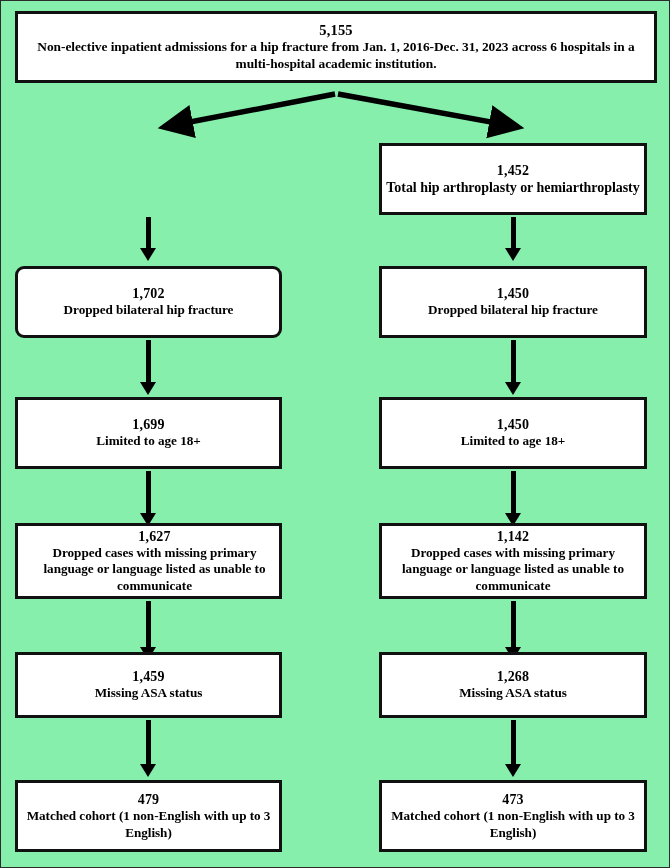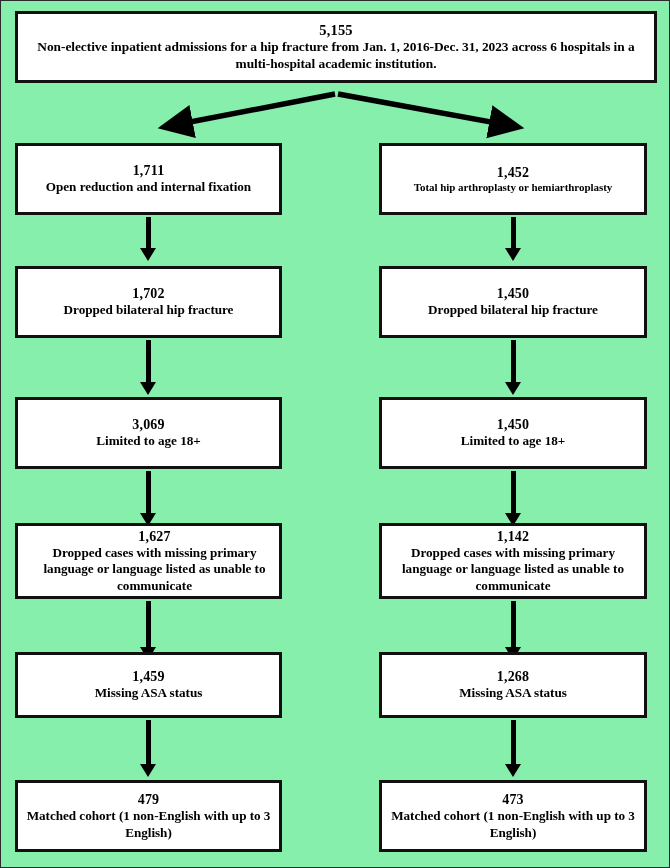--- a/index.html
+++ b/index.html
@@ -95,42 +95,38 @@
   <svg class="branch-svg" viewBox="0 0 670 868">
     <defs>
       <marker id="ah" markerWidth="7" markerHeight="7" refX="5.4" refY="3.5" orient="auto" markerUnits="strokeWidth">
         <polygon points="0,0.4 6.6,3.5 0,6.6" fill="#000000"></polygon>
       </marker>
     </defs>
     <line x1="334" y1="93" x2="163" y2="126" stroke="#000000" stroke-width="5.4" marker-end="url(#ah)"></line>
     <line x1="337" y1="93" x2="517" y2="126" stroke="#000000" stroke-width="5.4" marker-end="url(#ah)"></line>
   </svg>
 
-  <div class="flow-box" style="left:14px; top:142px; width:267px; height:72px;">
-    <div class="box-count">1,711</div>
-    <div class="box-label" style="max-width:255px;">Open reduction and internal fixation</div>
-  </div>
 
   <div class="arrow-v" style="left:147px; top:216px;">
     <div class="shaft" style="height:33px;"></div>
     <div class="head" style="top:31px;"></div>
   </div>
 
-  <div class="flow-box" style="left:14px; top:265px; width:267px; height:72px;">
+  <div class="flow-box" style="left:14px; top:265px; width:267px; height:72px;border-radius:9px;">
     <div class="box-count">1,702</div>
     <div class="box-label" style="max-width:255px;">Dropped bilateral hip fracture</div>
   </div>
 
   <div class="arrow-v" style="left:147px; top:339px;">
     <div class="shaft" style="height:44px;"></div>
     <div class="head" style="top:42px;"></div>
   </div>
 
   <div class="flow-box" style="left:14px; top:396px; width:267px; height:72px;">
-    <div class="box-count">3,069</div>
+    <div class="box-count">1,699</div>
     <div class="box-label" style="max-width:255px;">Limited to age 18+</div>
   </div>
 
   <div class="arrow-v" style="left:147px; top:470px;">
     <div class="shaft" style="height:44px;"></div>
     <div class="head" style="top:42px;"></div>
   </div>
 
   <div class="flow-box" style="left:14px; top:522px; width:267px; height:76px;padding-left:16px;">
     <div class="box-count">1,627</div>
@@ -152,21 +148,21 @@
     <div class="head" style="top:44px;"></div>
   </div>
 
   <div class="flow-box" style="left:14px; top:779px; width:267px; height:72px;">
     <div class="box-count">479</div>
     <div class="box-label" style="max-width:250px;">Matched cohort (1 non-English with up to 3 English)</div>
   </div>
 
   <div class="flow-box" style="left:378px; top:142px; width:268px; height:72px;">
     <div class="box-count">1,452</div>
-    <div class="box-label" style="max-width:266px; font-size:11px;">Total hip arthroplasty or hemiarthroplasty</div>
+    <div class="box-label" style="max-width:266px; font-size:14px;">Total hip arthroplasty or hemiarthroplasty</div>
   </div>
 
   <div class="arrow-v" style="left:512px; top:216px;">
     <div class="shaft" style="height:33px;"></div>
     <div class="head" style="top:31px;"></div>
   </div>
 
   <div class="flow-box" style="left:378px; top:265px; width:268px; height:72px;">
     <div class="box-count">1,450</div>
     <div class="box-label" style="max-width:256px;">Dropped bilateral hip fracture</div>

